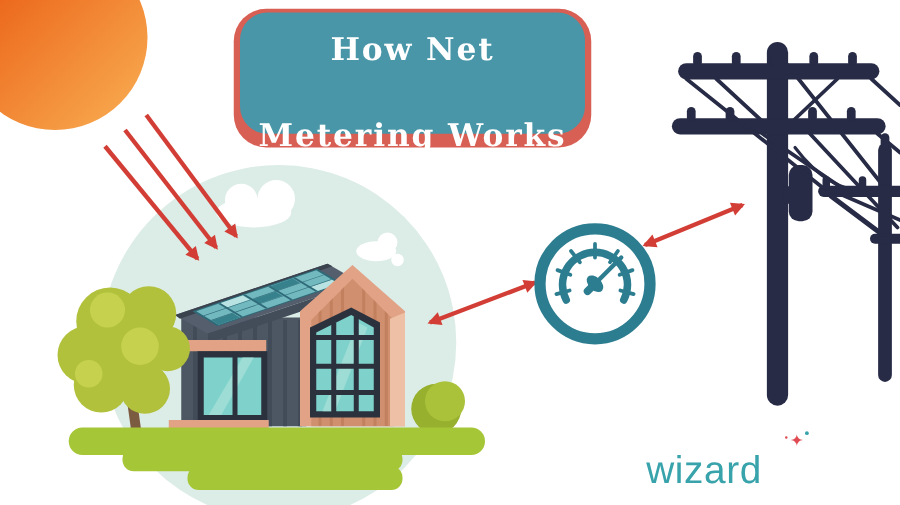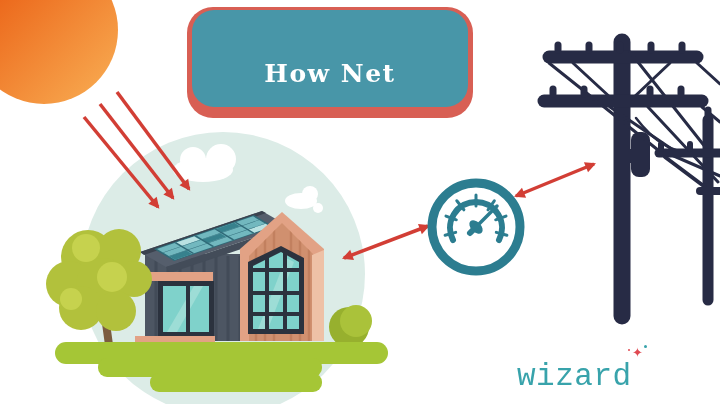--- a/index.html
+++ b/index.html
@@ -25,21 +25,21 @@
     white-space:nowrap;
     margin-top:31px;
   }
   
   .logo{
     position:absolute;left:510px;top:354px;height:44px;
     display:flex;align-items:center;font-size:31px;letter-spacing:0.5px;
     font-family:"Liberation Sans",sans-serif;
   }
   .logo .power{color:var(--logo-power-color,#3f4041);}
-  .logo .wizard{color:var(--logo-wizard-color,#38a3ab);margin-left:7px;font-family:Liberation Mono, monospace;}
+  .logo .wizard{color:var(--logo-wizard-color,#38a3ab);margin-left:7px;}
   .sparkle{
     position:absolute;left:122px;top:-8px;
     color:var(--sparkle-red,#e04a52);font-size:13px;line-height:13px;
   }
   .sparkle i{position:absolute;border-radius:50%;display:block;}
   .sparkle .d1{width:3px;height:3px;background:var(--logo-wizard-color,#38a3ab);right:-4px;top:-1px;}
   .sparkle .d2{width:2px;height:2px;background:var(--sparkle-red,#e04a52);left:-4px;top:3px;}
 </style>
 </head>
 <body>
@@ -234,20 +234,21 @@
     <line x1="661" y1="144" x2="661" y2="149" stroke-width="6"></line>
     <line x1="690" y1="144" x2="690" y2="149" stroke-width="6"></line>
     <line x1="665" y1="157" x2="705" y2="187" stroke-width="4"></line>
     <line x1="700" y1="191" x2="720" y2="191" stroke-width="8"></line>
   </g>
 </svg>
 
 <div class="title-outer">
   <div class="title-inner">
     <div class="title-line">How Net</div>
+    <div class="title-line">Metering Works</div>
   </div>
 </div>
 
 <div class="logo">
   <span class="wizard">wizard</span>
   <span class="sparkle"><span>✦</span><i class="d1"></i><i class="d2"></i></span>
 </div>
 
 </div>
 

